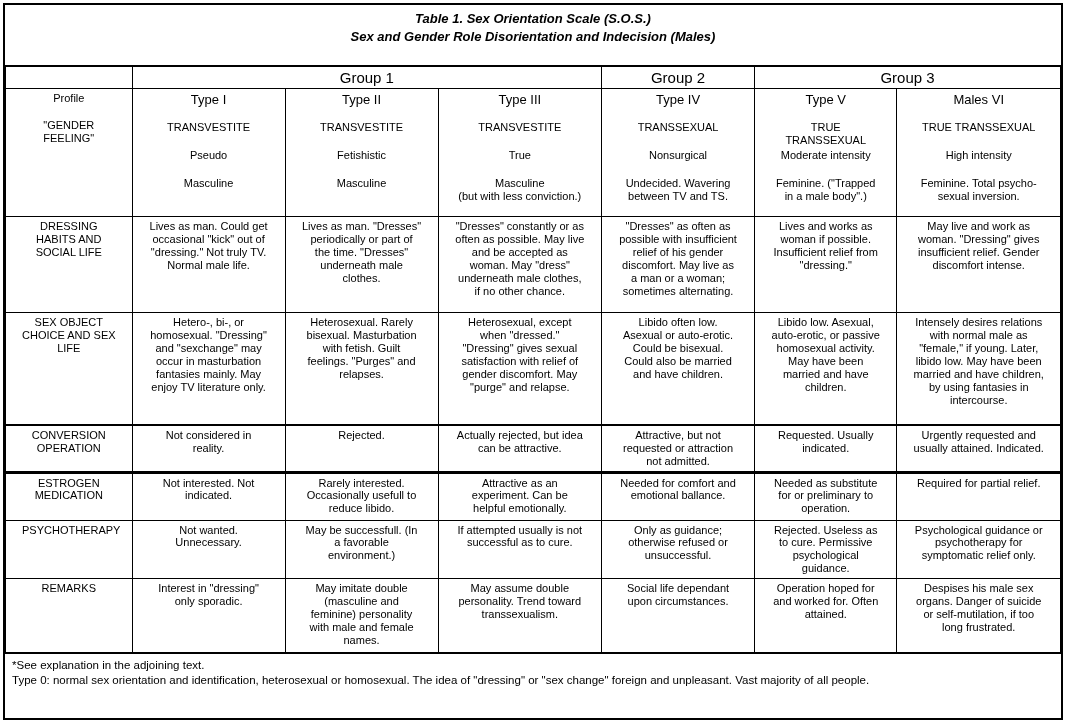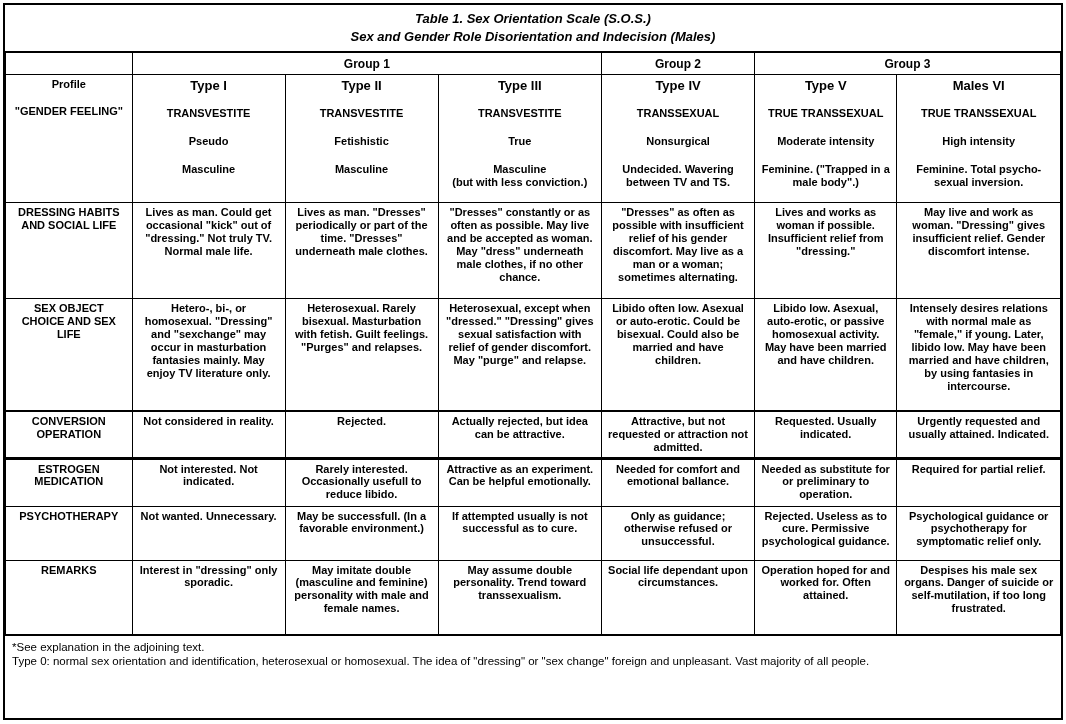--- a/index.html
+++ b/index.html
@@ -12,46 +12,45 @@
   }
   .page {
     position: absolute; left: 3px; top: 3px;
     width: 1060px; height: 717px;
     border: 2px solid #000;
     background: #fff;
   }
   .title-block {
     border-bottom: 1px solid #000;
     text-align: center;
-    padding: 5px 4px 6px 4px;
+    padding: 5px 4px 20px 4px;
   }
   .title-line {
     font-size: 13px;
     font-weight: bold;
     font-style: italic;
     line-height: 1.35;
   }
   table.sos {
     border-collapse: collapse;
     table-layout: fixed;
     width: 100%;
   }
   table.sos td {
     border: 1px solid #000;
     vertical-align: top;
     text-align: center;
     font-size: 11px;
     line-height: 1.18;
-    padding: 3px 6px;
+    padding: 3px 16px;
     overflow: hidden;
-    font-weight: bold;
   }
   tr.group-row td {
-    font-weight: bold;
-    font-size: 12px;
+    font-weight: normal;
+    font-size: 15px;
     padding: 0 2px;
     vertical-align: middle;
     height: 22px;
   }
   tr.profile-row td { height: 128px; }
   .pr-type { min-height: 29px; font-size: 13px; }
   .pr-name { min-height: 28px; }
   .pr-sub  { min-height: 28px; }
   .pr-feel { white-space: pre-line; }
   td.row-label {

